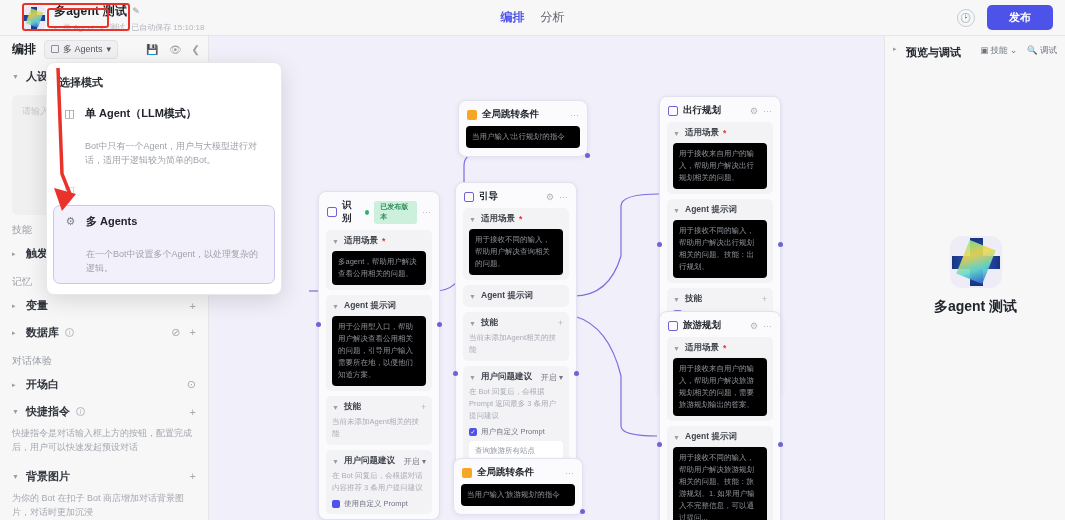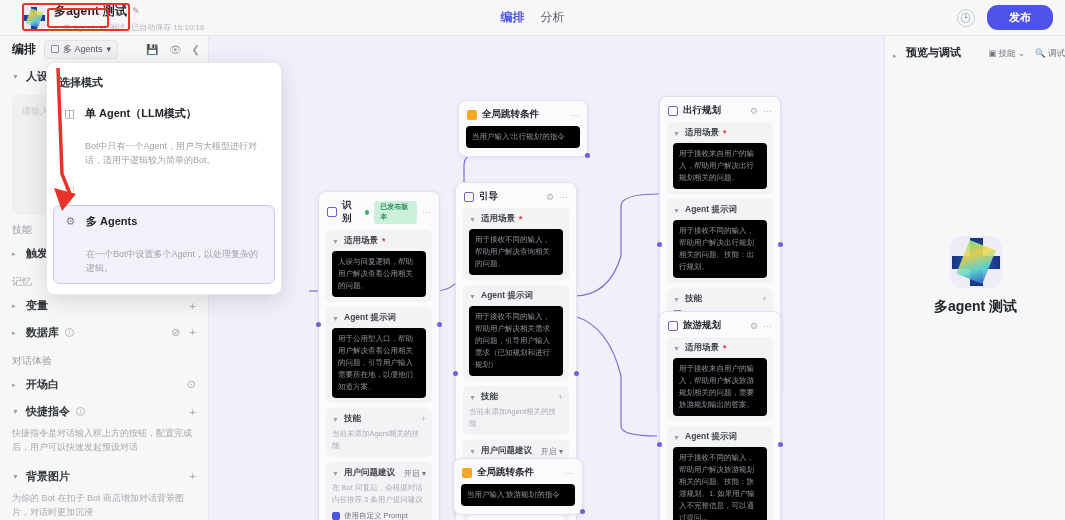--- a/index.html
+++ b/index.html
@@ -48,21 +48,21 @@
   .top-tab { color:#60646c; cursor:pointer; }
   .top-tab.active { color:#4d53e8; font-weight:700; }
 
   .top-right { position:absolute; right:12px; display:flex; align-items:center; gap:12px; }
   .icon-btn-round {
     width:18px; height:18px; border-radius:50%; border:1px solid #c9ccd2;
     display:flex; align-items:center; justify-content:center; color:#80848c; font-size:9px;
   }
   .publish-btn {
     background:#4d53e8; color:#fff; font-size:11px; font-weight:700;
-    padding:5px 22px; border-radius:11px; border:none; cursor:pointer;
+    padding:5px 22px; border-radius:5px; border:none; cursor:pointer;
   }
 
   
   .leftpanel {
     position:absolute; left:0; top:36px; width:209px; height:484px;
     background:#f7f7f8; border-right:1px solid #e6e6e8; overflow:hidden;
   }
   .lp-header { display:flex; align-items:center; height:26px; padding:0 8px 0 12px; gap:8px; }
   .lp-title { font-size:12px; font-weight:700; color:#1c1f23; }
   .mode-chip {
@@ -150,21 +150,21 @@
   .sugg-box { margin-top:4px; background:#fff; border-radius:4px; padding:4px 6px;
      font-size:7.5px; color:#8e9299; line-height:1.7; }
 
   .port { position:absolute; width:5px; height:5px; border-radius:50%; background:#6f62d6; }
 
   
   .rightpanel {
     position:absolute; left:884px; top:36px; width:181px; height:484px;
     background:#f7f7f8; border-left:1px solid #e6e6e8;
   }
-  .rp-head { display:flex; align-items:flex-end; gap:5px; padding:9px 0 9px 8px; }
+  .rp-head { display:flex; align-items:flex-start; gap:5px; padding:9px 8px 9px 8px; }
   .rp-title { font-size:11px; font-weight:700; color:#22262c; }
   .rp-actions { margin-left:auto; display:flex; gap:10px; font-size:8.5px; color:#6f747c; }
   .rp-center {
     position:absolute; left:0; top:200px; width:181px;
     display:flex; flex-direction:column; align-items:center; gap:10px;
   }
   .rp-logo { width:52px; height:52px; border-radius:12px; position:relative; overflow:hidden; background:#edecf7; }
   .rp-logo .cross-h { position:absolute; left:2px; top:20px; width:48px; height:13px;
      background:linear-gradient(90deg,#18347f,#2a5fd0,#18347f); }
   .rp-logo .cross-v { position:absolute; left:20px; top:2px; width:13px; height:48px;
@@ -351,21 +351,21 @@
           <span class="green-badge">已发布版本</span>
           <span>···</span>
         </span>
       </div>
       <div class="sect">
         <div class="sect-head">
             <span class="chev">▼</span>
             <span>适用场景</span>
             <span class="req">*</span>
           </div>
-        <div class="sect-body">人设与回复逻辑，帮助用户解决查看公用相关的问题。</div>
+        <div class="sect-body">多agent，帮助用户解决查看公用相关的问题。</div>
       </div>
       <div class="sect">
         <div class="sect-head">
             <span class="chev">▼</span>
             <span>Agent 提示词</span>
           </div>
         <div class="sect-body">用于公用型入口，帮助用户解决查看公用相关的问题，引导用户输入需要所在地，以便他们知道方案。</div>
       </div>
       <div class="sect">
         <div class="sect-head">
@@ -406,21 +406,20 @@
             <span>适用场景</span>
             <span class="req">*</span>
           </div>
         <div class="sect-body">用于接收不同的输入，帮助用户解决查询相关的问题。</div>
       </div>
       <div class="sect">
         <div class="sect-head">
             <span class="chev">▼</span>
             <span>Agent 提示词</span>
           </div>
-        <div class="sect-body">用于接收不同的输入，帮助用户解决相关需求的问题，引导用户输入需求（已知规划和进行规划）</div>
       </div>
       <div class="sect">
         <div class="sect-head">
             <span class="chev">▼</span>
             <span>技能</span>
             <span class="plus">+</span>
           </div>
         <div class="sect-plain">当前未添加Agent相关的技能</div>
       </div>
       <div class="sect">

